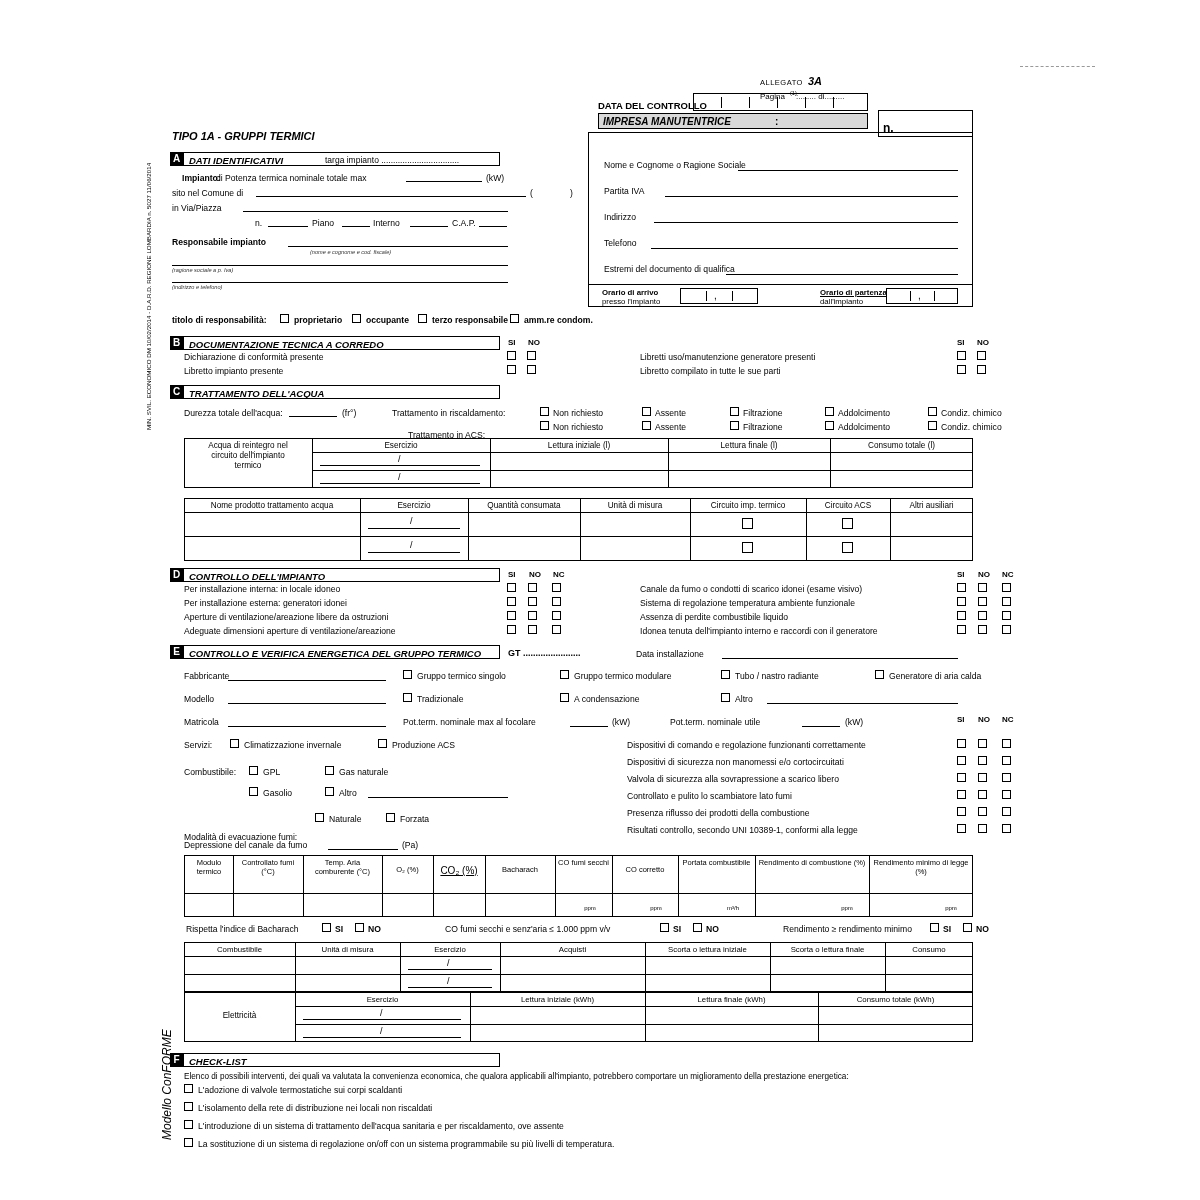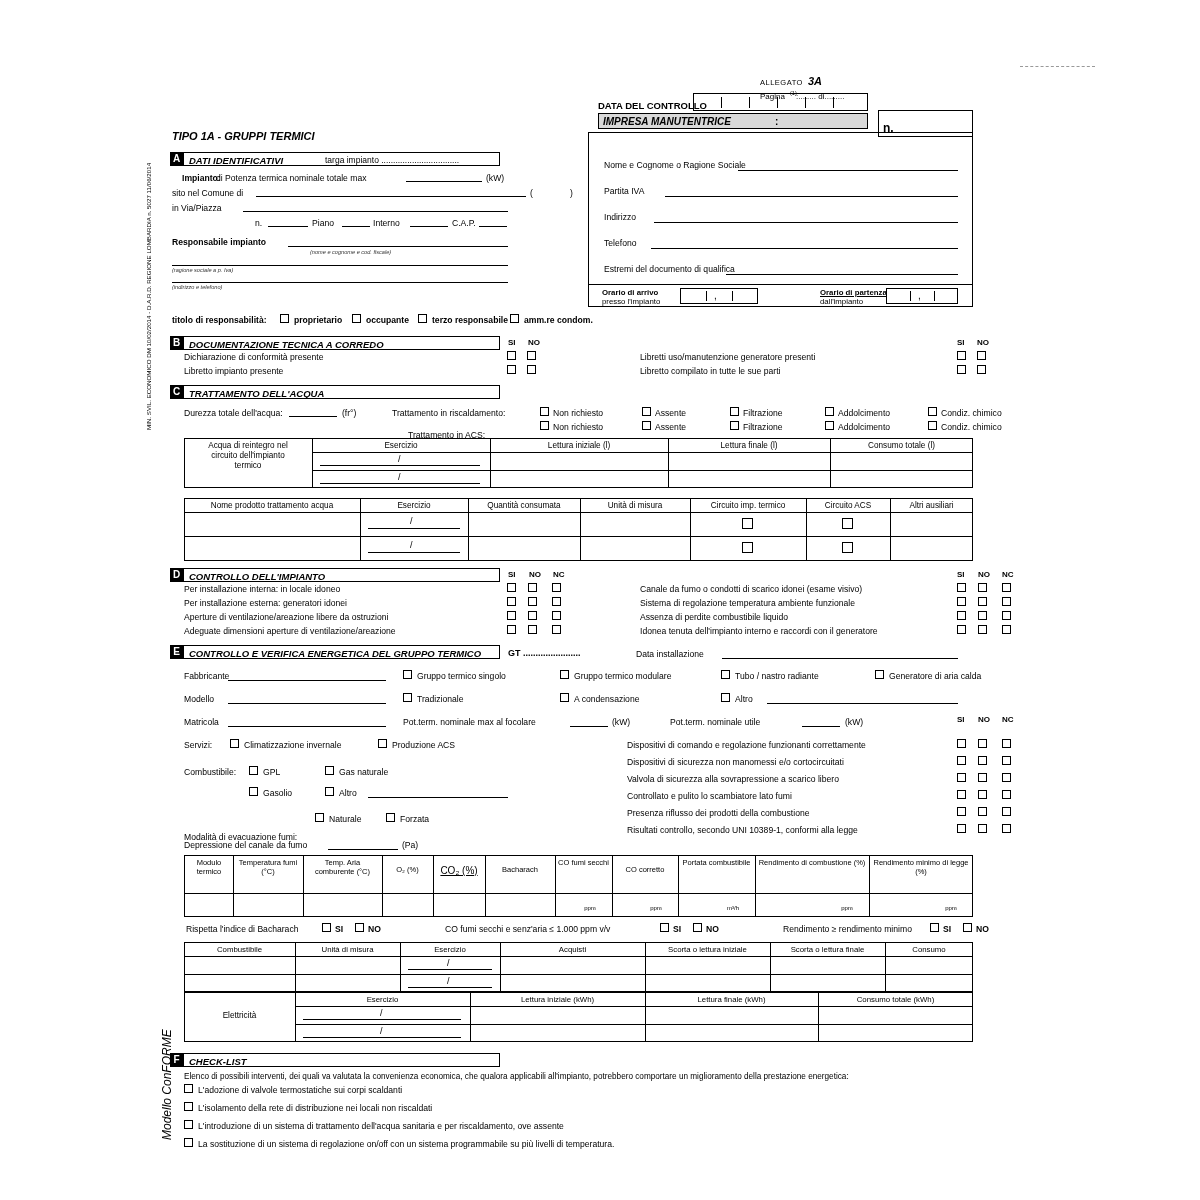--- a/index.html
+++ b/index.html
@@ -371,21 +371,21 @@
     <div class="vl" style="left:263px;top:795px;height:62px;"></div>
     <div class="vl" style="left:315px;top:795px;height:62px;"></div>
     <div class="vl" style="left:385px;top:795px;height:62px;"></div>
     <div class="vl" style="left:442px;top:795px;height:62px;"></div>
     <div class="vl" style="left:508px;top:795px;height:62px;"></div>
     <div class="vl" style="left:585px;top:795px;height:62px;"></div>
     <div class="vl" style="left:699px;top:795px;height:62px;"></div>
     <div class="hl" style="left:14px;top:833px;width:789px;"></div>
 
     <div class="ctr" style="left:16px;top:798px;width:46px;font-size:7.5px;">Modulo termico</div>
-    <div class="ctr" style="left:64px;top:798px;width:68px;font-size:7.5px;">Temperatura fumi (°C)</div>
+    <div class="ctr" style="left:64px;top:798px;width:68px;font-size:7.5px;">Controllato fumi (°C)</div>
     <div class="ctr" style="left:134px;top:798px;width:77px;font-size:7.5px;">Temp. Aria comburente (°C)</div>
     <div class="ctr" style="left:213px;top:805px;width:49px;font-size:7.5px;">O₂ (%)</div>
     <div class="ctr" style="left:264px;top:805px;width:50px;font-size:10px;text-decoration:underline;">CO₂ (%)</div>
     <div class="ctr" style="left:316px;top:805px;width:68px;font-size:7.5px;">Bacharach</div>
     <div class="ctr" style="left:386px;top:798px;width:55px;font-size:7.5px;">CO fumi secchi</div>
     <div class="ctr" style="left:443px;top:805px;width:64px;font-size:7.5px;">CO corretto</div>
     <div class="ctr" style="left:509px;top:798px;width:75px;font-size:7.5px;">Portata combustibile</div>
     <div class="ctr" style="left:586px;top:798px;width:112px;font-size:7.5px;">Rendimento di combustione (%)</div>
     <div class="ctr" style="left:700px;top:798px;width:102px;font-size:7.5px;">Rendimento minimo di legge (%)</div>
 

